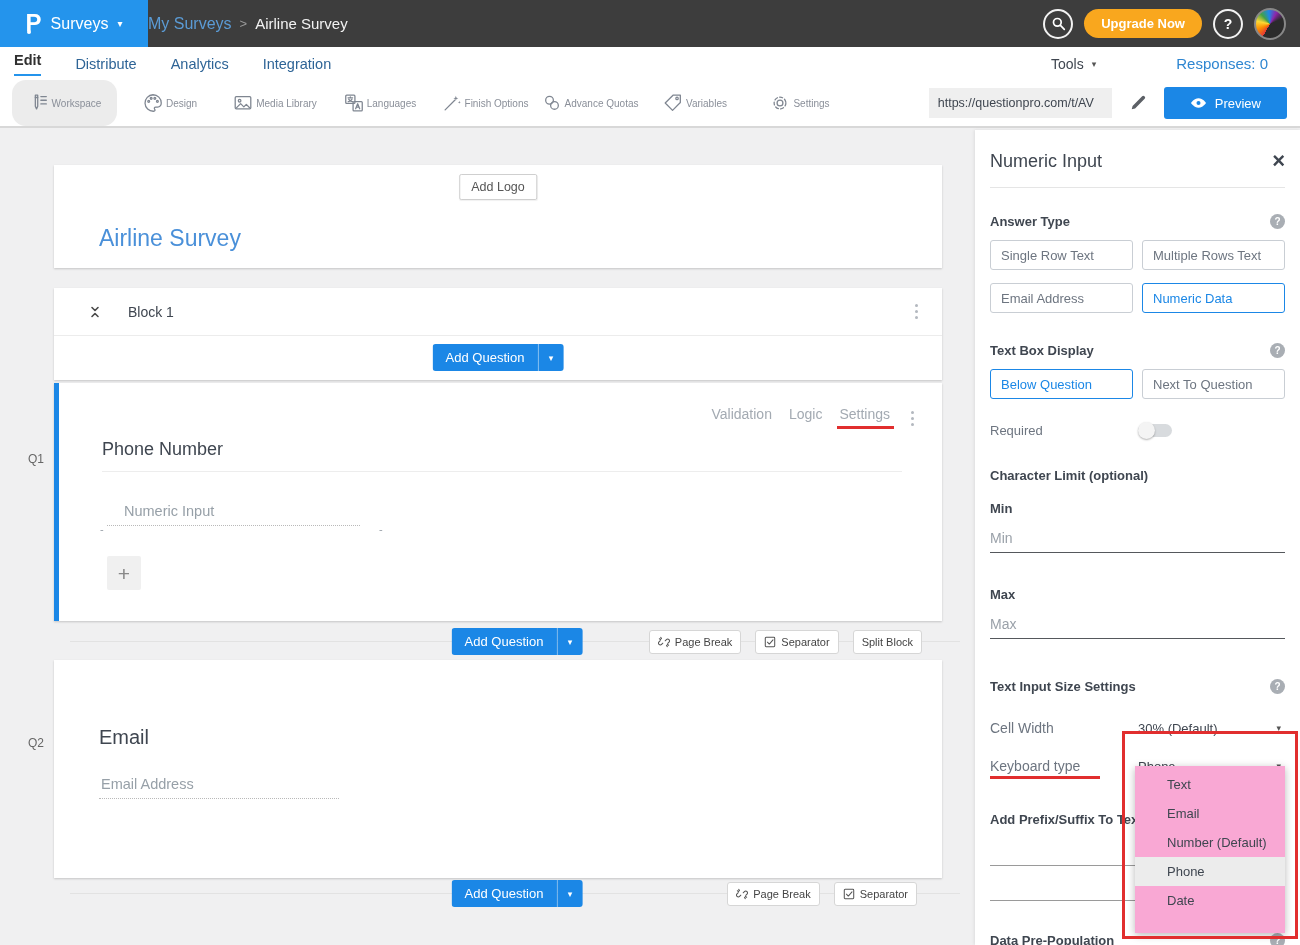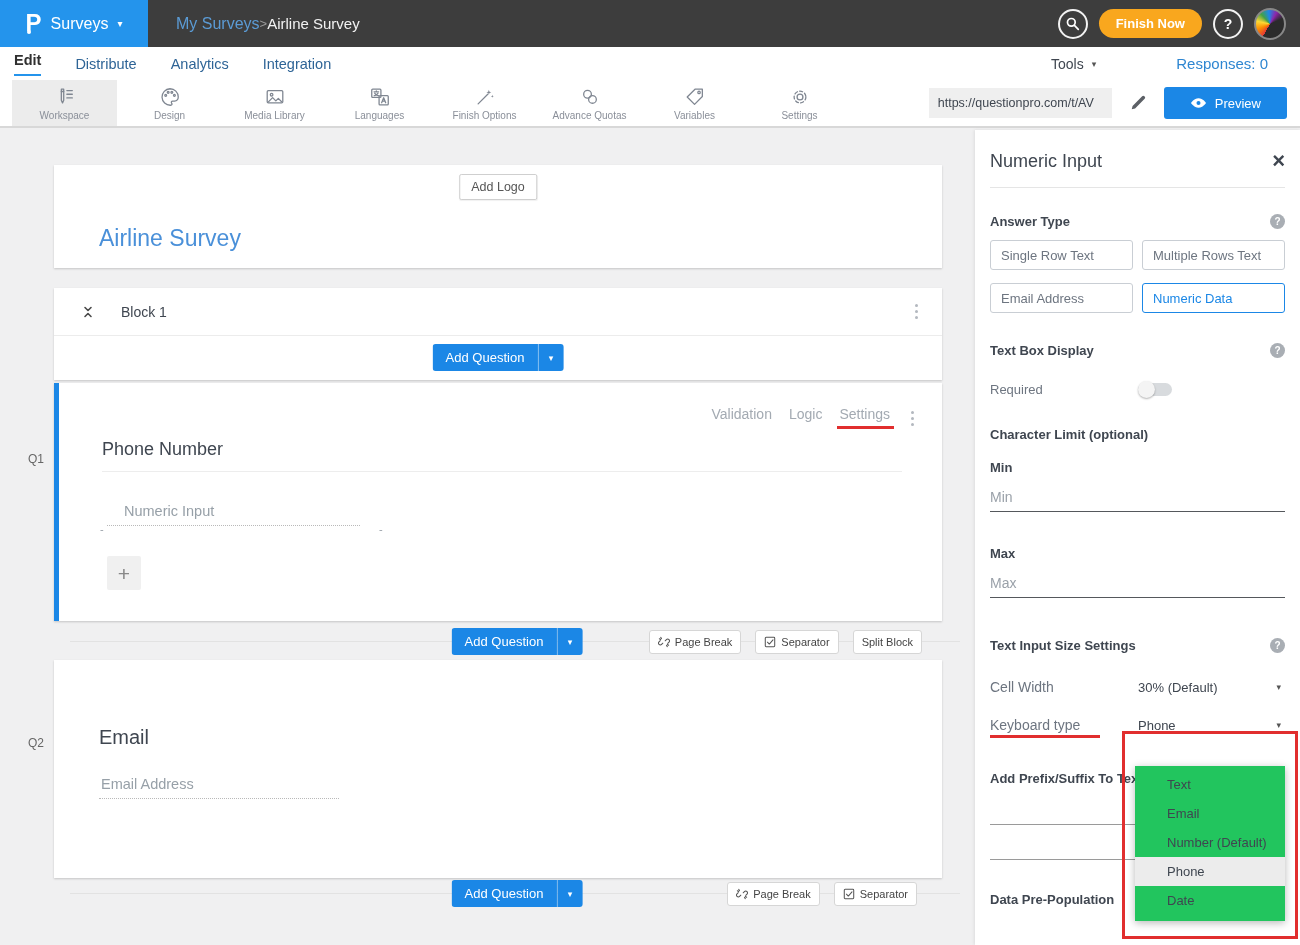--- a/index.html
+++ b/index.html
@@ -7,21 +7,21 @@
   body { font-family:"Liberation Sans", sans-serif; background:#f0f0f1; color:#3f4650; }
   .app { position:relative; width:1300px; height:945px; }
 
   
   .topbar { position:absolute; top:0; left:0; right:0; height:47px; background:var(--topbar,#3d3d3d); display:flex; align-items:center; }
   .brand { width:148px; height:47px; background:var(--brand-blue,#2494ec); display:flex; align-items:center; justify-content:center; gap:9px; cursor:pointer; }
   .logo-p { color:#fff; font-size:24px; font-weight:700; line-height:1; position:relative; top:-1px; }
   .logo-p::after { content:""; position:absolute; left:1px; bottom:1px; width:4px; height:4px; border-radius:50%; background:#fff; }
   .brand-label { color:#fff; font-size:16px; }
   .brand-caret { color:#fff; font-size:10px; }
-  .crumbs { display:flex; align-items:center; gap:0; margin-left:28px; }
+  .crumbs { display:flex; align-items:center; gap:8px; }
   .crumb-parent { color:var(--breadcrumb-blue,#5b9bd5); font-size:16px; cursor:pointer; }
   .crumb-sep { color:#9a9a9a; font-size:13px; }
   .crumb-current { color:#f2f2f2; font-size:15px; }
   .topbar-right { margin-left:auto; display:flex; align-items:center; gap:11px; padding-right:14px; }
   .circle-btn { width:30px; height:30px; border:2px solid #f2f2f2; border-radius:50%; display:flex; align-items:center; justify-content:center; color:#fff; font-weight:700; font-size:14px; cursor:pointer; }
   .upgrade-btn { height:29px; padding:0 17px; background:var(--upgrade-orange,#f9a71e); border:none; border-radius:15px; color:#fff; font-size:13px; font-weight:700; font-family:inherit; cursor:pointer; }
   .avatar { width:32px; height:32px; border-radius:50%; border:2px solid #888; background:conic-gradient(from 210deg,#e53935,#fb8c00,#fdd835,#43a047,#1e88e5,#8e24aa,#2b2b2b 60%,#2b2b2b); cursor:pointer; }
 
   
   .navbar { position:absolute; top:47px; left:0; right:0; height:33px; background:#fff; display:flex; align-items:center; }
@@ -29,40 +29,40 @@
   .nav-tab { font-size:14.5px; color:var(--nav-link,#2e6496); cursor:pointer; }
   .nav-tab.active { color:#303030; font-weight:700; border-bottom:2px solid var(--brand-blue,#2494ec); padding-bottom:6px; }
   .nav-right { margin-left:auto; display:flex; align-items:center; gap:42px; padding-right:32px; }
   .tools { font-size:14px; color:#3f4650; cursor:pointer; display:flex; gap:8px; align-items:center; }
   .tools .caret { font-size:9px; color:#555; }
   .responses { font-size:15px; color:var(--responses-blue,#2e86d1); cursor:pointer;margin-left:38px; }
 
   
   .toolbar { position:absolute; top:80px; left:0; right:0; height:48px; background:#fff; border-bottom:2px solid #d8d8d8; display:flex; align-items:stretch; }
   .tools-strip { display:flex; padding-left:12px; }
-  .tool { width:105px; display:flex; flex-direction:column; align-items:center; justify-content:center; gap:2px; cursor:pointer; }
+  .tool { width:105px; display:flex; flex-direction:row; align-items:center; justify-content:center; gap:2px; cursor:pointer;border-radius:14px; }
   .tool.selected { background:#ececec; }
   .tool svg { stroke:#7f8691; fill:none; stroke-width:1.4; stroke-linecap:round; stroke-linejoin:round; }
   .tool-label { font-size:10px; color:#8a8f99; }
   .toolbar-right { margin-left:auto; display:flex; align-items:center; gap:16px; padding-right:13px; }
   .url-input { width:183px; height:30px; background:#efefef; border:none; font-family:inherit; font-size:12.5px; color:#3f4650; padding:0 9px; }
   .pencil-btn { background:none; border:none; cursor:pointer; display:flex; }
   .preview-btn { height:32px; padding:0 26px; background:var(--accent,#1b87e6); border:none; border-radius:3px; color:#fff; font-size:13px; font-family:inherit; display:flex; align-items:center; gap:8px; cursor:pointer; }
 
   
   .canvas { position:absolute; top:130px; left:0; width:975px; height:815px; }
   .card { position:absolute; left:54px; width:888px; background:#fff; box-shadow:0 1px 2px rgba(0,0,0,.18); }
   .q-label { position:absolute; left:28px; font-size:12px; color:#666; }
 
   .header-card { top:35px; height:103px; }
   .add-logo-btn { position:absolute; left:50%; transform:translateX(-50%); top:9px; background:#fff; border:1px solid #cfcfcf; border-radius:2px; font-family:inherit; font-size:12.5px; color:#555; padding:5px 11px; cursor:pointer; box-shadow:0 1px 1px rgba(0,0,0,.06); }
   .survey-title { position:absolute; left:45px; top:60px; font-size:23px; color:var(--title-blue,#4a90d9); cursor:text; }
 
   .block-card { top:158px; height:92px; }
-  .block-header { height:48px; border-bottom:1px solid #ececec; display:flex; align-items:center; padding:0 20px 0 27px; }
+  .block-header { height:48px; border-bottom:1px solid #ececec; display:flex; align-items:center; padding:0 20px 0 34px; }
   .collapse-icon { cursor:pointer; display:flex; }
   .collapse-icon svg { stroke:#4a4a4a; fill:none; stroke-width:1.6; stroke-linecap:round; stroke-linejoin:round; }
   .block-title { margin-left:26px; font-size:14px; color:#3f4650; cursor:text; }
   .kebab { margin-left:auto; display:flex; flex-direction:column; gap:3px; cursor:pointer; padding:4px; }
   .kebab i { width:3px; height:3px; border-radius:50%; background:#b3b8bf; }
   .block-addq { height:43px; position:relative; }
 
   .addq { position:absolute; left:50%; transform:translateX(-50%); display:inline-flex; cursor:pointer; }
   .addq-main { background:var(--accent,#1b87e6); color:#fff; font-size:13px; height:27px; display:flex; align-items:center; padding:0 13px; border-radius:3px 0 0 3px; border-right:1px solid rgba(255,255,255,.35); }
   .addq-caret { background:var(--accent,#1b87e6); color:#fff; width:25px; height:27px; display:flex; align-items:center; justify-content:center; font-size:9px; border-radius:0 3px 3px 0; }
@@ -112,21 +112,21 @@
   .toggle .knob { position:absolute; left:0; top:-2px; width:17px; height:17px; border-radius:50%; background:#f4f4f4; box-shadow:0 1px 2px rgba(0,0,0,.3); }
   .mini-label { font-size:13px; font-weight:700; color:#3f4650; }
   .u-input { width:100%; border:none; border-bottom:1.5px solid #55585c; background:transparent; font-family:inherit; font-size:14px; color:#3f4650; padding:6px 0; }
   .u-input::placeholder { color:#9aa1a9; }
   .kv-row { display:flex; align-items:center; margin-top:22px; position:relative; }
   .kv-label { font-size:14px; color:#6d7580; width:148px; }
   .kv-value { font-size:13px; color:#3f4650; }
   .kv-caret { margin-left:auto; font-size:9px; color:#555; padding-right:4px; cursor:pointer; }
   .red-underline { position:absolute; left:0; top:18px; width:110px; height:3px; background:var(--annotation-red,#e12e2e); }
   .thin-line { height:1px; background:#9a9a9a; }
-  .dropdown { position:absolute; left:160px; top:636px; width:150px; background:#22c55e; box-shadow:0 2px 8px rgba(0,0,0,.28); padding:4px 0 6px; z-index:40; }
+  .dropdown { position:absolute; left:160px; top:636px; width:150px; background:#f9a8d4; box-shadow:0 2px 8px rgba(0,0,0,.28); padding:4px 0 18px; z-index:40; }
   .dd-item { height:29px; display:flex; align-items:center; padding-left:32px; font-size:13px; color:#3f4650; cursor:pointer; }
   .dd-item.selected { background:#ececec; }
   .annotation-rect { position:absolute; left:147px; top:601px; width:176px; height:208px; border:3px solid var(--annotation-red,#e12e2e); z-index:50; pointer-events:none; }
 </style>
 </head>
 <body>
 
 <div class="app">
 
   <div class="topbar">
@@ -142,21 +142,21 @@
     </div>
     <div class="topbar-right">
       <div class="circle-btn">
         <svg width="17" height="17" viewBox="0 0 22 22">
             <g fill="none" stroke="#fff" stroke-width="2.2" stroke-linecap="round">
               <circle cx="9.5" cy="9.5" r="5"></circle>
               <path d="M13.5 13.5l5 5"></path>
             </g>
           </svg>
       </div>
-      <button class="upgrade-btn">Finish Now</button>
+      <button class="upgrade-btn">Upgrade Now</button>
       <div class="circle-btn">
           <span>?</span>
         </div>
       <div class="avatar"></div>
     </div>
   </div>
 
   <div class="navbar">
     <div class="nav-tabs">
       <span class="nav-tab active">Edit</span>
@@ -392,20 +392,24 @@
       <button class="opt-btn">Single Row Text</button>
       <button class="opt-btn">Multiple Rows Text</button>
       <button class="opt-btn">Email Address</button>
       <button class="opt-btn selected">Numeric Data</button>
     </div>
 
     <div class="sect-row" style="margin-top:30px;">
       <span class="sect-label">Text Box Display</span>
       <span class="help-dot">?</span>
     </div>
+    <div class="opt-grid">
+      <button class="opt-btn selected">Below Question</button>
+      <button class="opt-btn">Next To Question</button>
+    </div>
 
     <div class="required-row">
       <span class="required-label">Required</span>
       <span class="toggle">
           <span class="knob"></span>
         </span>
     </div>
 
     <div class="sect-label" style="margin-top:30px;">Character Limit (optional)</div>
     <div class="mini-label" style="margin-top:18px;">Min</div>

